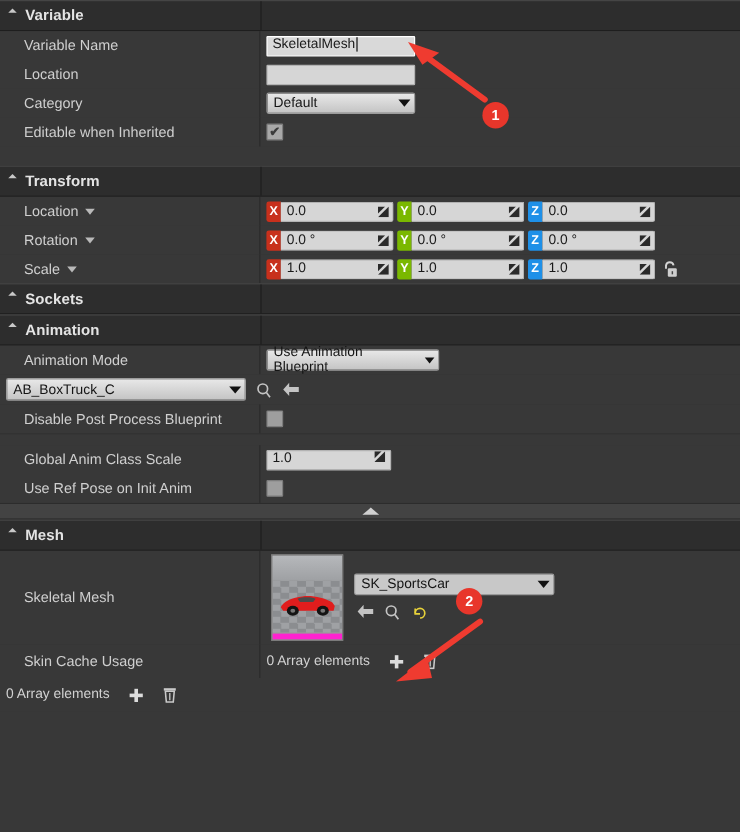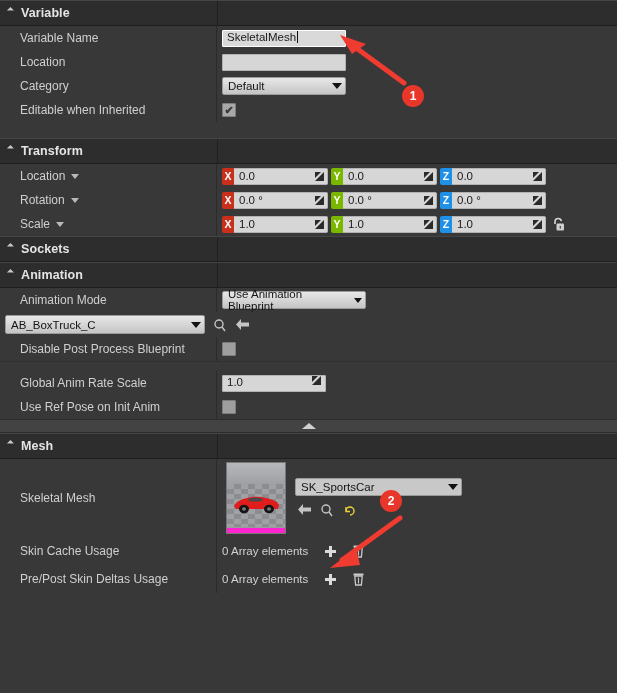--- a/index.html
+++ b/index.html
@@ -375,21 +375,21 @@
     <div class="lbl-cell">Disable Post Process Blueprint</div>
     <div class="val-cell">
       <div class="chk empty"></div>
     </div>
   </div>
 
   <div class="hairline"></div>
   <div style="height:9px;background:#383838"></div>
 
   <div class="row dark" style="height:24px">
-    <div class="lbl-cell">Global Anim Rate Scale</div>
+    <div class="lbl-cell">Global Anim Class Scale</div>
     <div class="val-cell">
       <div class="txt" style="width:104px;justify-content:space-between">
         <span>1.0</span>
         <svg class="drag" viewBox="0 0 9 9">
             <path d="M9 0 L9 9 L0 9 Z" fill="#2a2a2a"></path>
             <path d="M0 0 L6 0 L0 6 Z" fill="#2a2a2a"></path>
           </svg>
       </div>
     </div>
   </div>
@@ -470,21 +470,20 @@
         <svg width="13" height="14" viewBox="0 0 13 14">
             <rect x="1.5" y="1.5" width="10" height="2" fill="#c9c9c9"></rect>
             <path d="M2.8 4 L10.2 4 L9.4 13 L3.6 13 Z" fill="none" stroke="#c9c9c9" stroke-width="1.3"></path>
             <line x1="6.5" y1="5.5" x2="6.5" y2="11.5" stroke="#c9c9c9" stroke-width="1.1"></line>
           </svg>
       </span>
     </div>
   </div>
 
   <div class="row dark" style="height:28px">
-    <div class="lbl-cell">Pre/Post Skin Deltas Usage</div>
     <div class="val-cell">
       <span class="count-txt">0 Array elements</span>
       <span class="iconbtn" style="margin-left:13px">
         <svg width="13" height="13" viewBox="0 0 13 13">
             <rect x="5" y="1" width="3" height="11" fill="#dcdcdc"></rect>
             <rect x="1" y="5" width="11" height="3" fill="#dcdcdc"></rect>
           </svg>
       </span>
       <span class="iconbtn" style="margin-left:10px">
         <svg width="13" height="14" viewBox="0 0 13 14">

